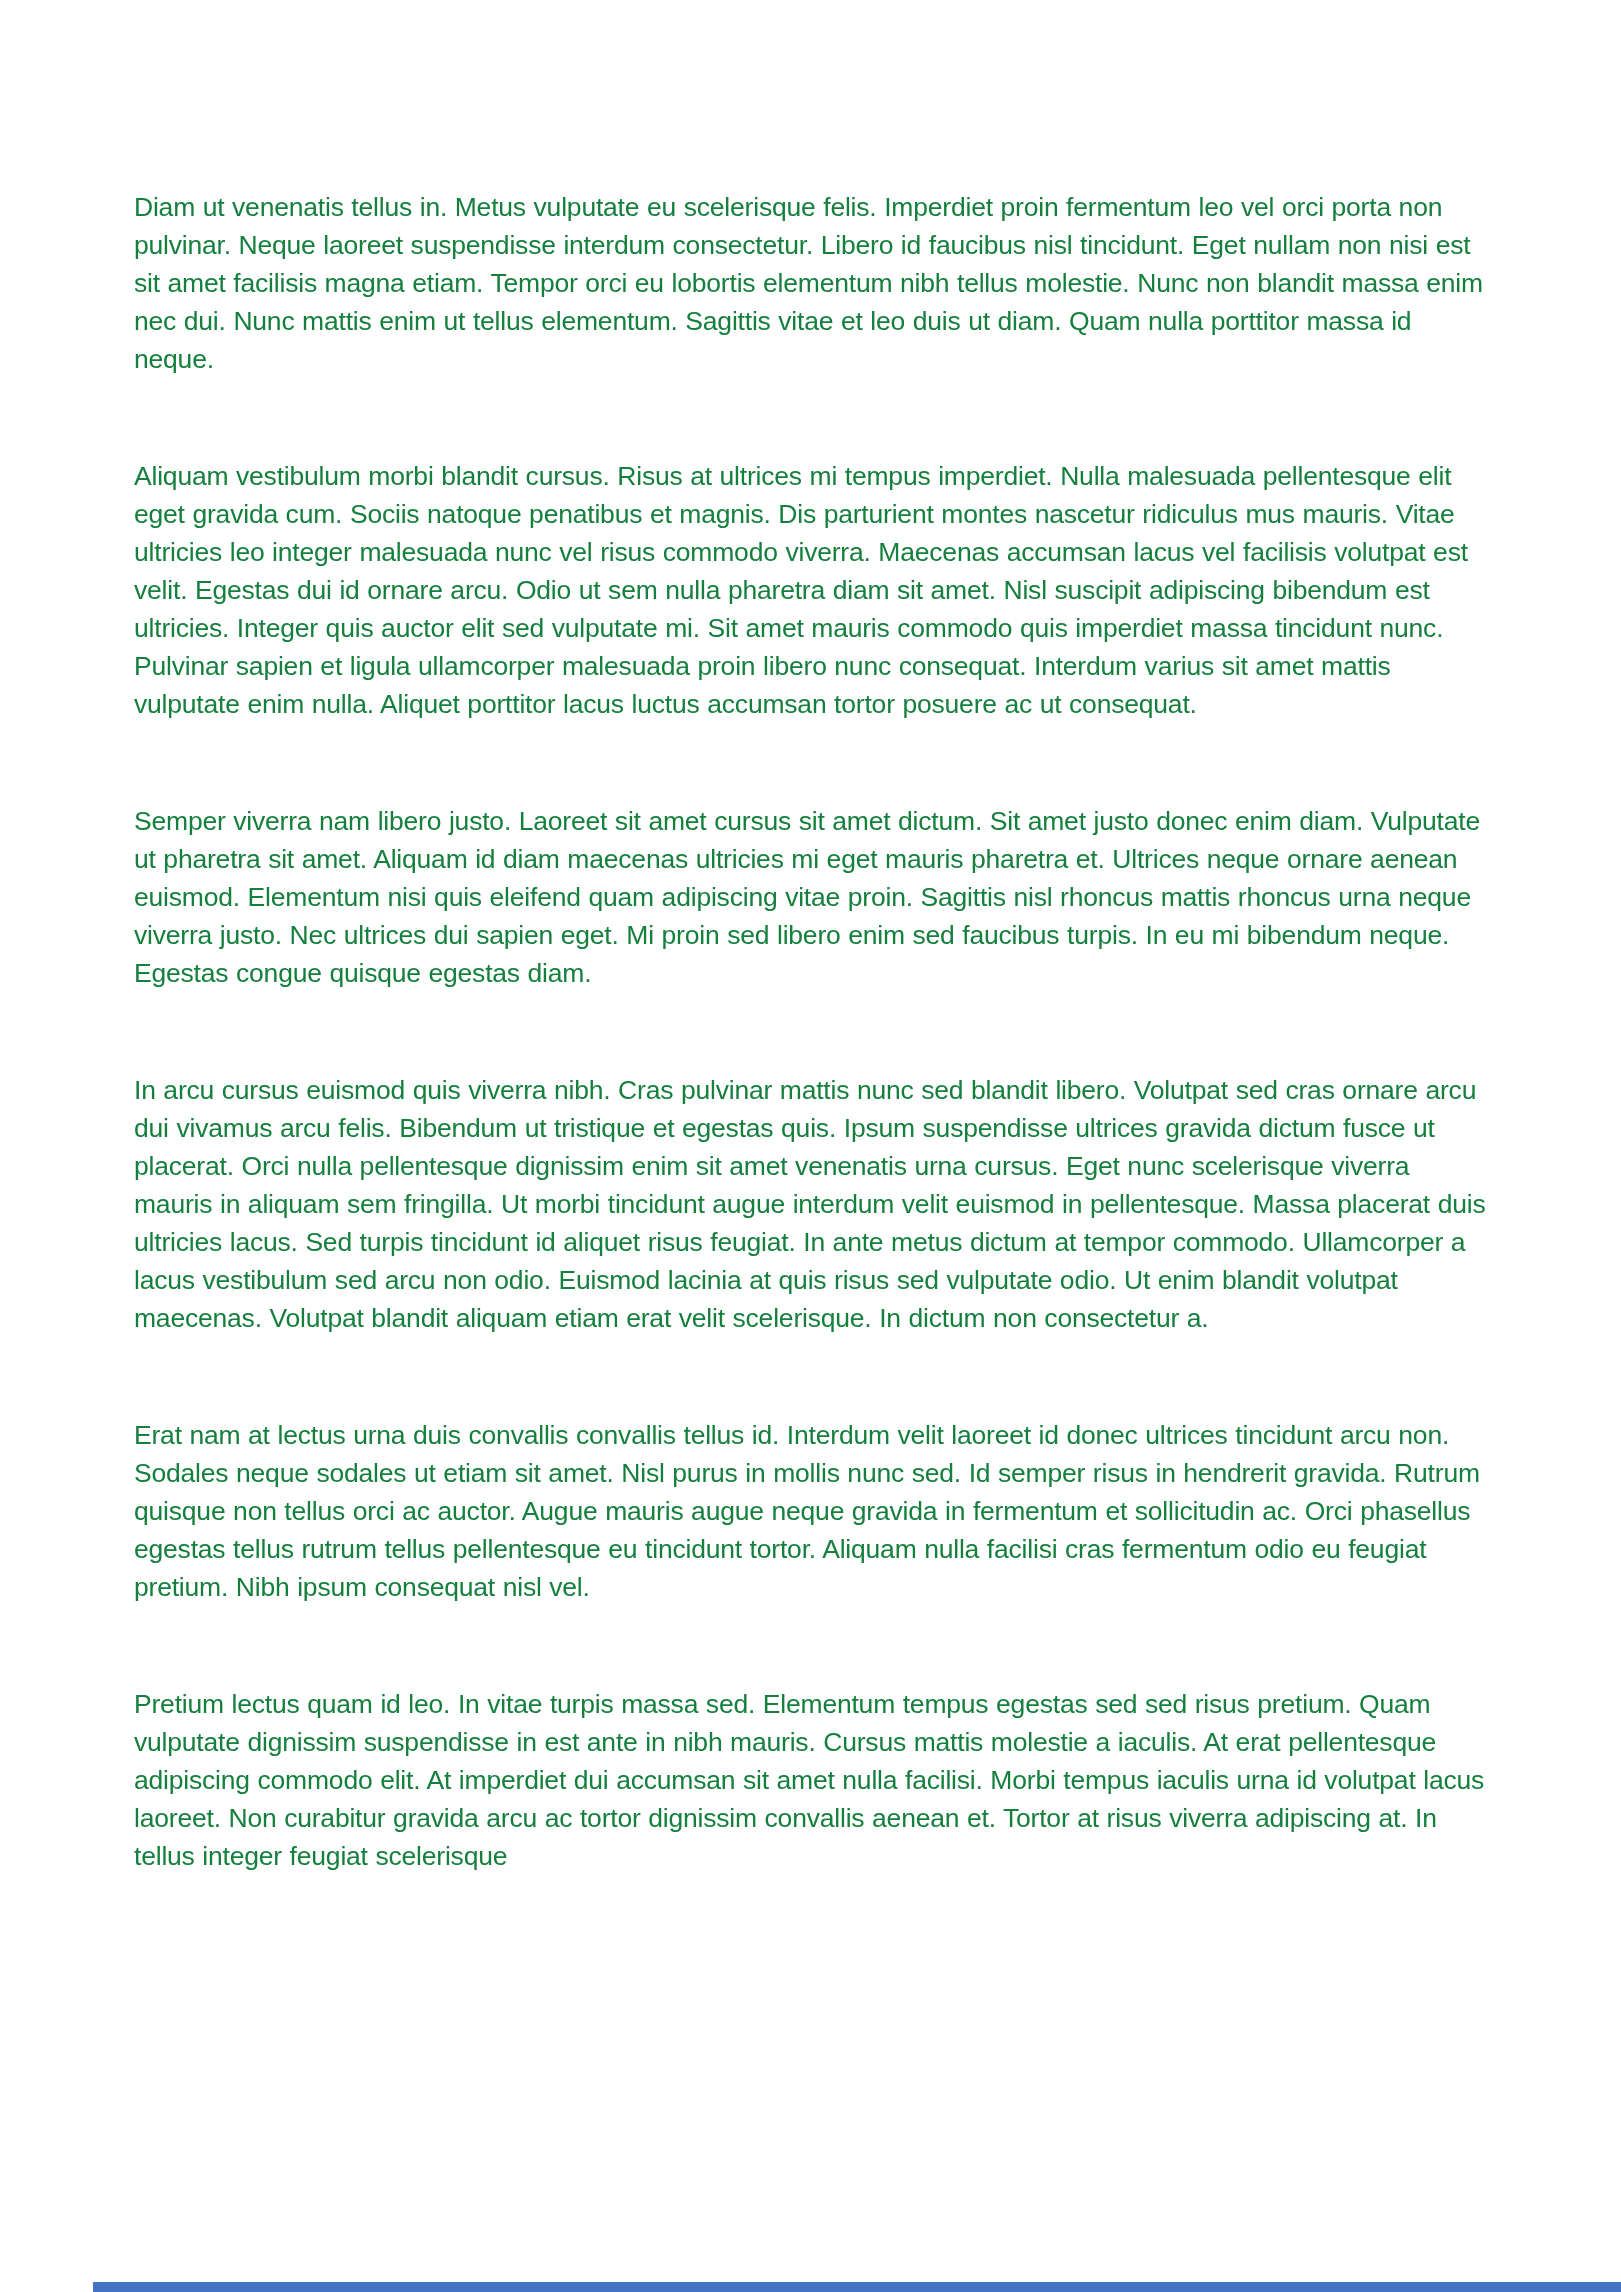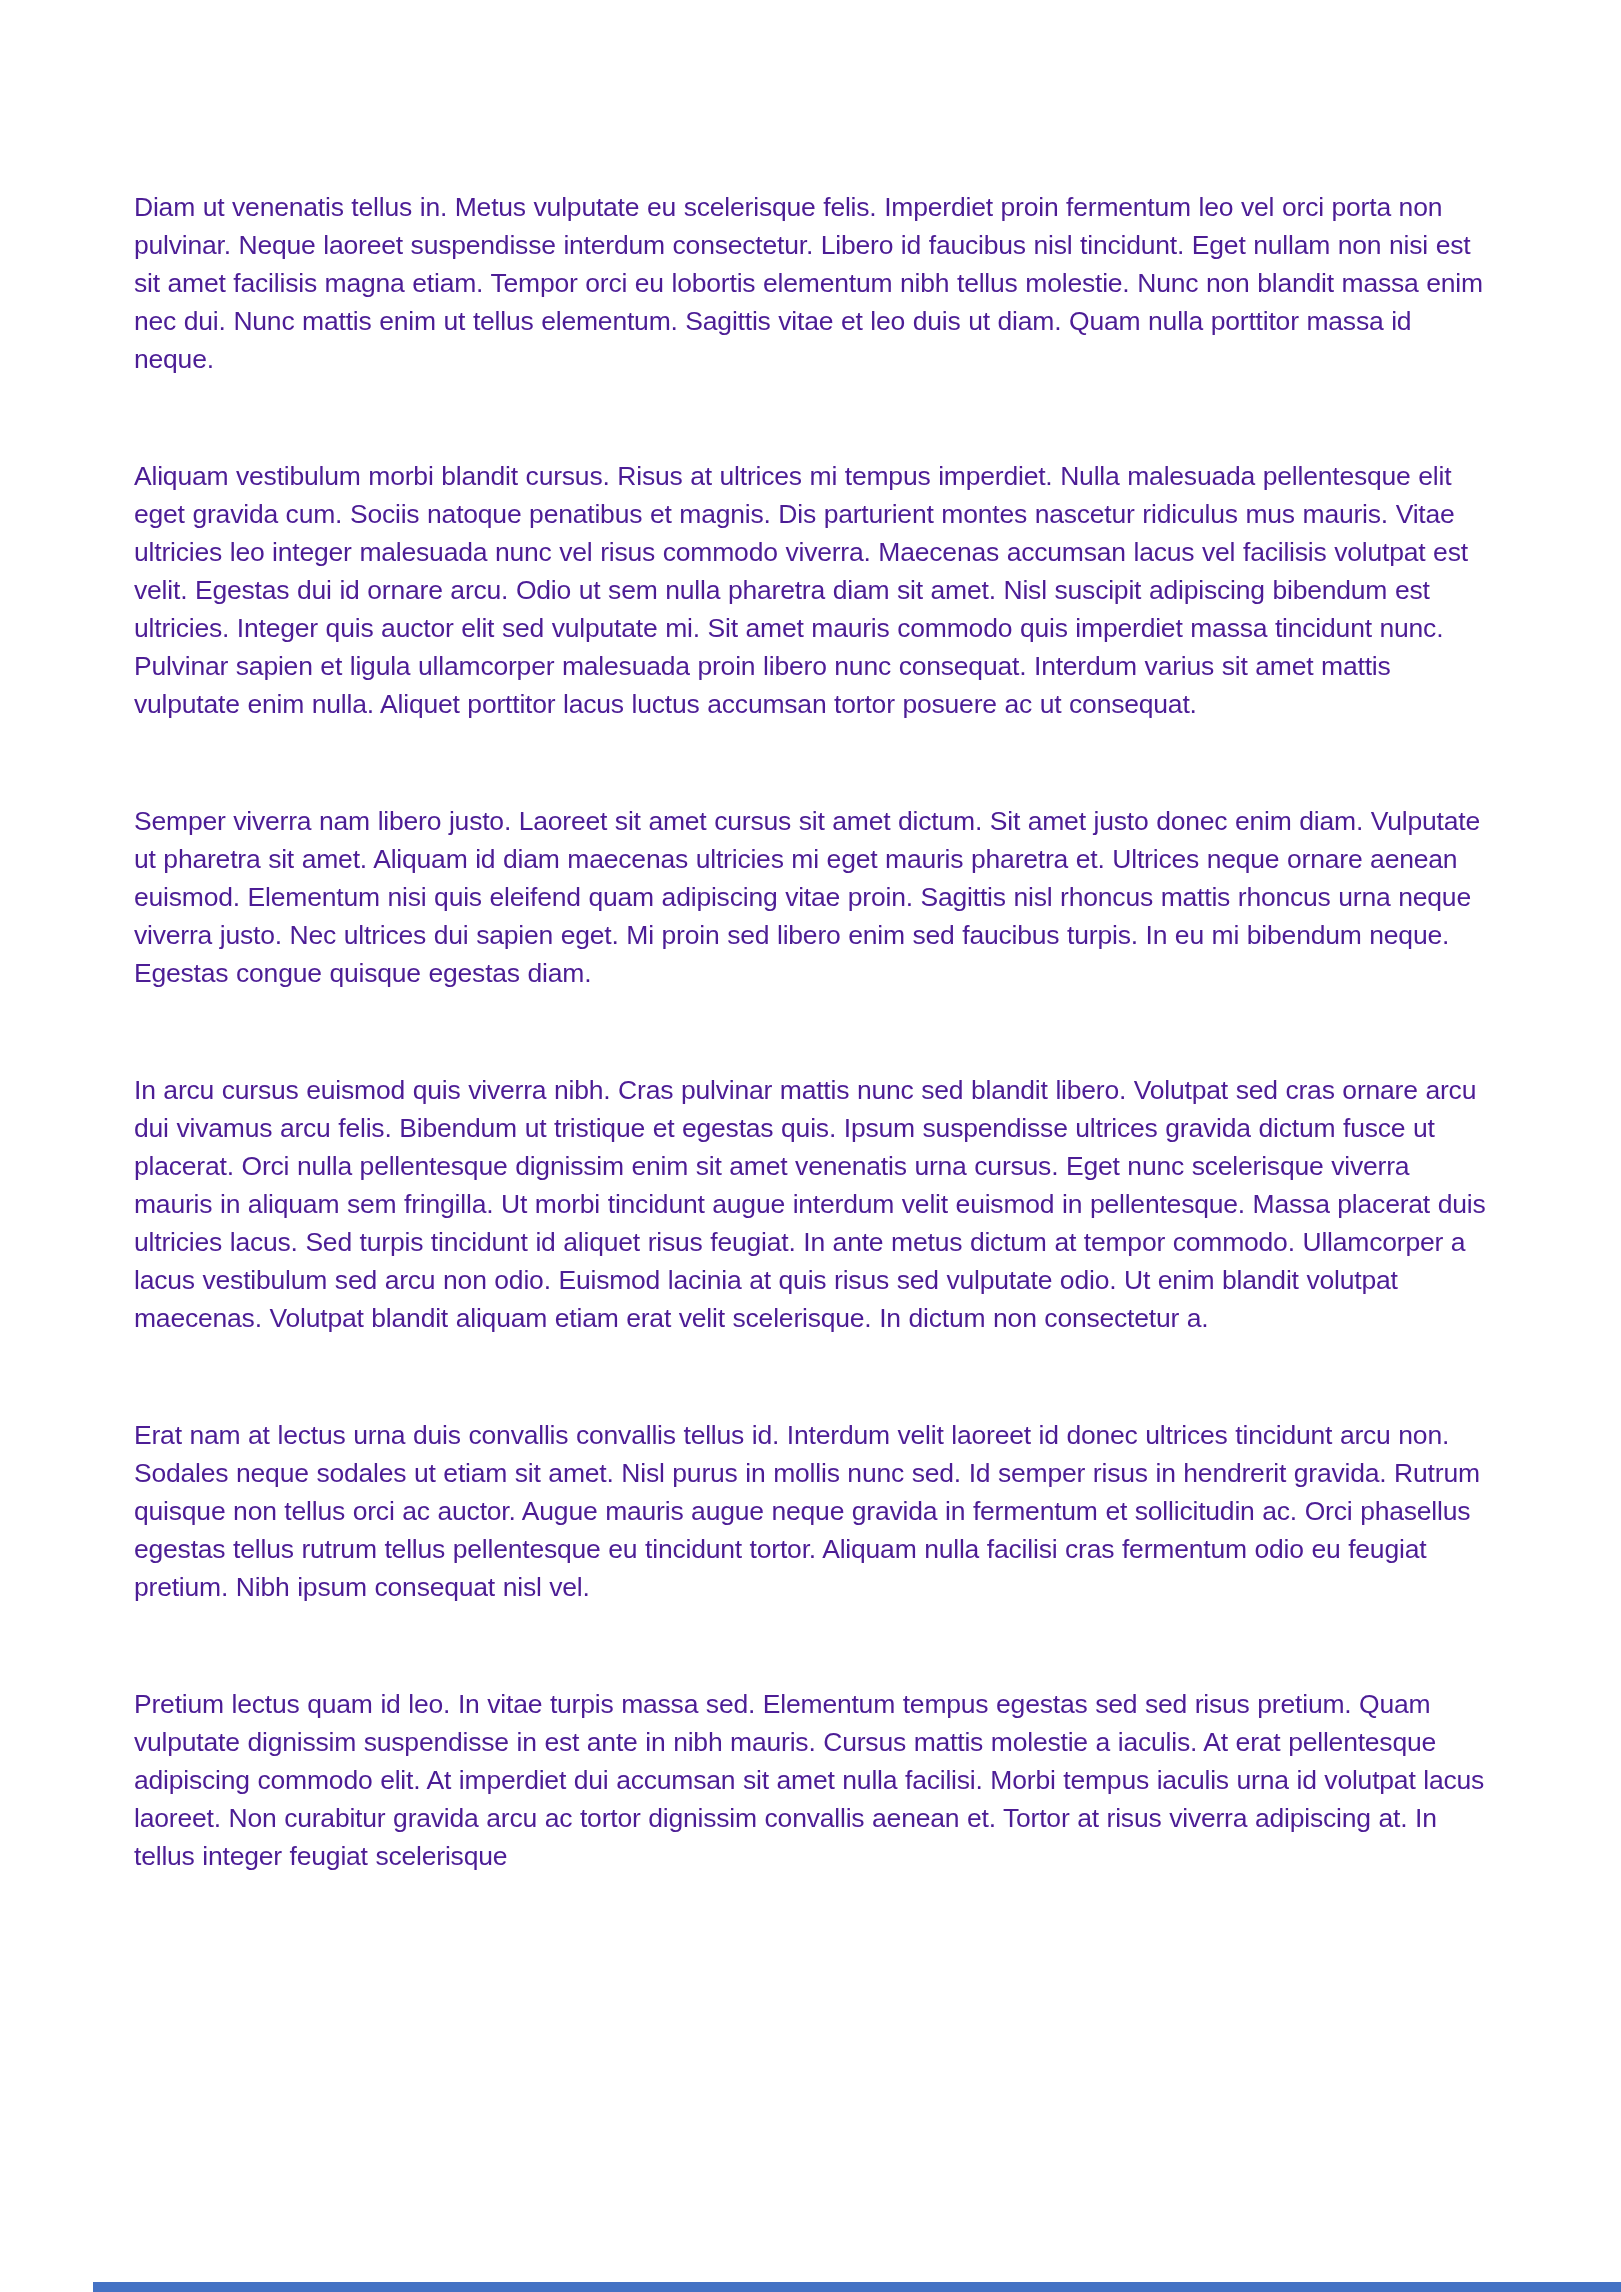--- a/index.html
+++ b/index.html
@@ -20,21 +20,21 @@
     height: 2293px;
     padding: 188px 129px 0 134px;
     background: #ffffff;
     position: relative;
   }
   .page p {
     margin: 0 0 79px 0;
     font-size: 26.5px;
     line-height: 38px;
     letter-spacing: -0.2px;
-    color: #4c1d95;
+    color: #15803d;
     text-align: left;
     word-spacing: 0.5px;
   }
   .bottom-bar {
     position: absolute;
     left: 93px;
     right: 0;
     bottom: 0;
     height: 10.8px;
   }

